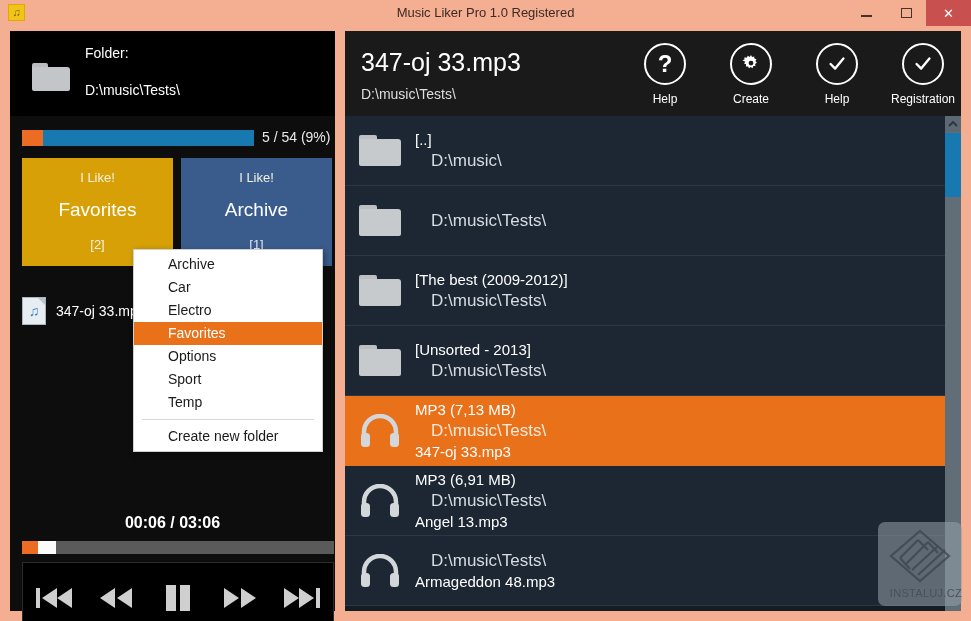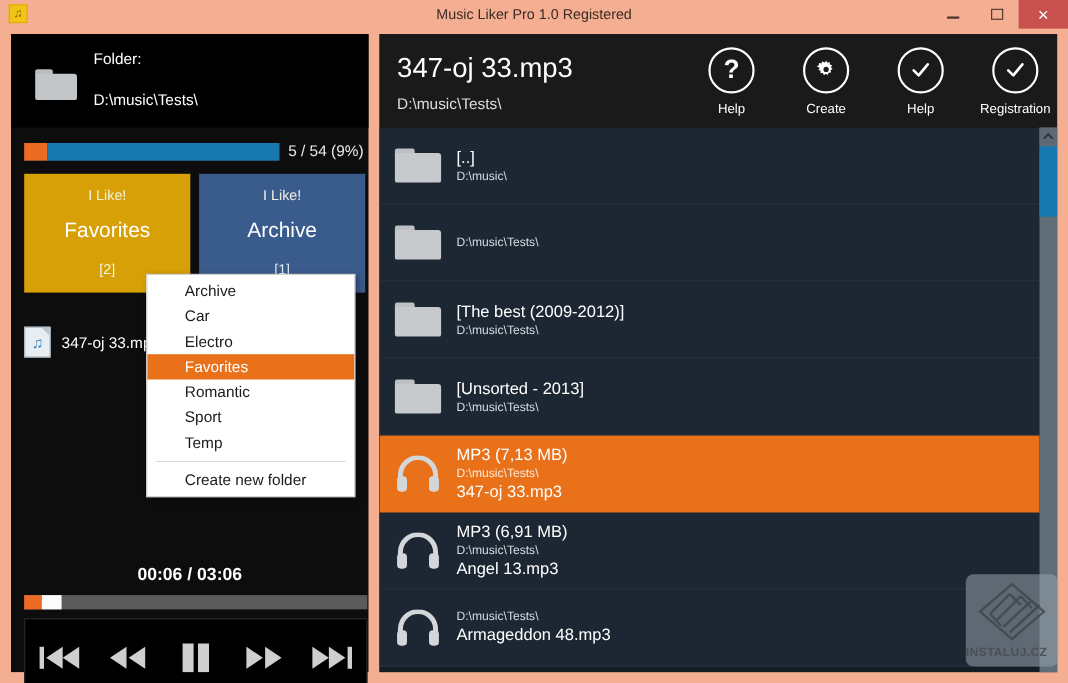--- a/index.html
+++ b/index.html
@@ -227,21 +227,21 @@
   .folder-icon-sm .tab {
     position: absolute; left: 0; top: 0; width: 18px; height: 5px;
     background: #bcc0c3; border-radius: 2px 2px 0 0;
   }
   .folder-icon-sm .body {
     position: absolute; left: 0; top: 4px; width: 42px; height: 27px;
     background: #c7cacc; border-radius: 1px 3px 2px 2px;
   }
   .row-text { flex: 1; min-width: 0; }
   .row-line1 { font-size: 15px; color: #ffffff; margin-bottom: 3px; }
-  .row-line2 { font-size: 11px; color: #d6dce2; }
+  .row-line2 { font-size: 17px; color: #d6dce2; margin-left: 16px; }
   .row-line3 { font-size: 15px; color: #ffffff; margin-top: 2px; }
   .row.selected .row-line2 { color: #ffe9d8; }
 
   .scrollbar {
     position: absolute; right: 0; top: 85px;
     width: 16px; height: 495px;
     background: #616e78;
   }
   .sb-arrow {
     position: absolute; left: 0; top: 0; width: 16px; height: 16px;
@@ -285,24 +285,23 @@
     z-index: 60;
     overflow: hidden;
   }
   .wm-logo {
     position: absolute; left: 10px; top: 6px;
     width: 64px; height: 56px;
     opacity: 0.75;
   }
   .wm-text {
     position: absolute; left: 0; bottom: 7px; width: 84px;
-    text-align: left;
+    text-align: right;
     font-size: 11px; color: #4b5058;
     letter-spacing: 0.3px;
-    font-weight: bold;
   }
 </style>
 </head>
 <body>
 
 <div id="app">
 
   <div class="titlebar">
     <div class="app-icon">♫</div>
     <div class="title-text">Music Liker Pro 1.0 Registered</div>
@@ -545,21 +544,21 @@
       <div class="sb-thumb" style="background: rgb(24, 120, 176);"></div>
     </div>
   </div>
 
   <div class="ctx-menu">
     <div id="ctx-items">
         <div class="ctx-item">Archive</div>
         <div class="ctx-item">Car</div>
         <div class="ctx-item">Electro</div>
         <div class="ctx-item active">Favorites</div>
-        <div class="ctx-item">Romantic</div>
+        <div class="ctx-item">Options</div>
         <div class="ctx-item">Sport</div>
         <div class="ctx-item">Temp</div>
       </div>
     <div class="ctx-sep"></div>
     <div class="ctx-item">Create new folder</div>
   </div>
 
   <div class="watermark">
     <svg class="wm-logo" viewBox="0 0 64 56">
       <g fill="none" stroke="#3d434b" stroke-width="2.2">

